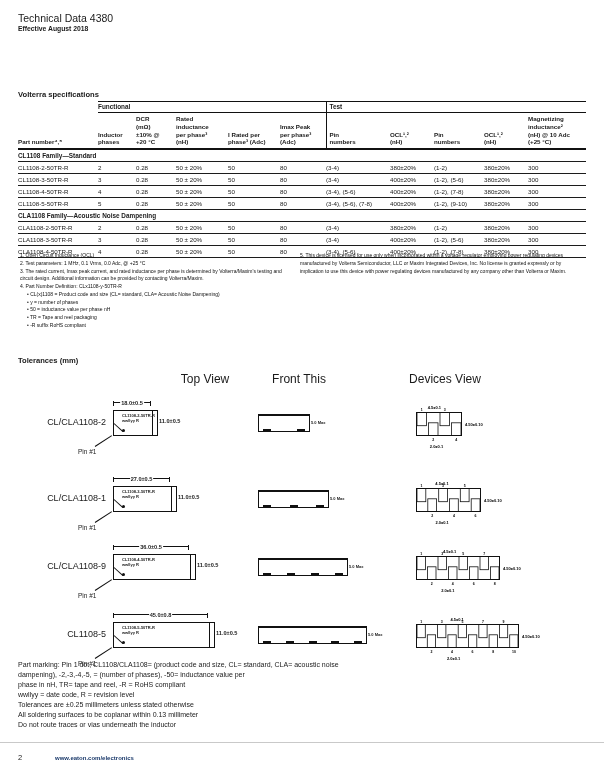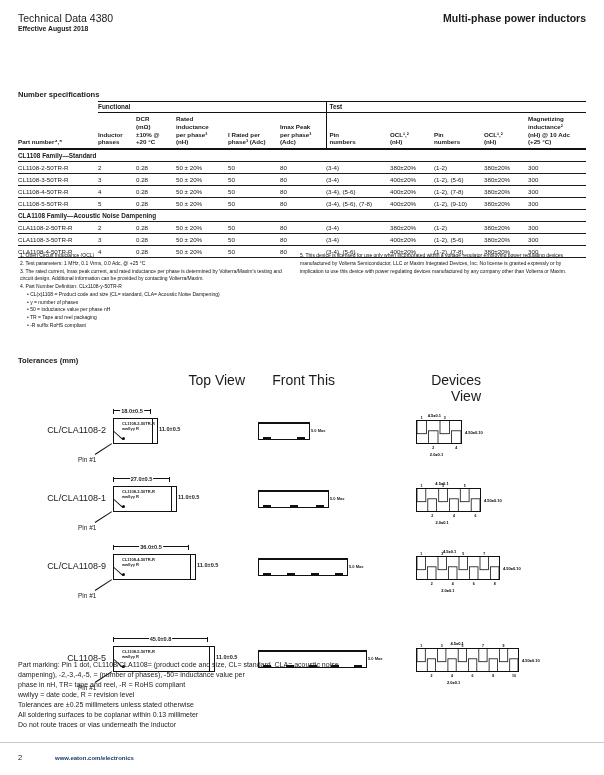--- a/index.html
+++ b/index.html
@@ -27,21 +27,21 @@
   table.spec td.family{font-weight:bold;font-size:6.4px;border-top:1.5px solid #111;}
 
   
   .fn{position:absolute;font-size:5px;line-height:1.55;color:#111;}
   #fn-left{top:252px;left:20px;width:272px;}
   #fn-right{top:252px;left:300px;width:282px;}
   #fn-left .bullet{padding-left:7px;}
   #fn-left div{white-space:pre-line;}
 
   
-  .view-h{position:absolute;top:372px;font-size:14px;text-align:right;}
+  .view-h{position:absolute;top:372px;font-size:12px;text-align:center;}
   .dim-row{position:absolute;left:0;width:604px;height:68px;}
   .dr-label{position:absolute;left:8px;width:98px;top:25px;text-align:right;font-size:9px;}
   .dimline{position:absolute;height:0;border-top:1px solid #111;}
   .dimline:before,.dimline:after{content:"";position:absolute;width:1px;height:5px;background:#111;top:-2.5px;}
   .dimline:before{left:0;} .dimline:after{right:0;}
   .dimline span{position:absolute;left:50%;top:0;transform:translate(-50%,-55%);background:#fff;
                 padding:0 1px;font-size:5.6px;font-weight:bold;white-space:nowrap;}
   .tv-box{position:absolute;height:24px;border:1px solid #111;background:#fff;}
   .tv-box .mark{font-size:4px;font-weight:bold;line-height:1.2;margin:3px 0 0 8px;white-space:nowrap;}
   .pin-dot{position:absolute;left:8px;bottom:3px;width:3px;height:3px;border-radius:50%;background:#111;}
@@ -68,25 +68,24 @@
 <body>
 
 <div class="page">
 
   <div class="hdr">
     <div class="hdr-left">
       <div class="t1">Technical Data 4380</div>
       <div class="t2">Effective August 2018</div>
     </div>
     <div class="hdr-right">
-      <div>Multi-phase power inductors</div>
     </div>
   </div>
 
-  <div class="sec-head" style="top:90px;">Number specifications</div>
+  <div class="sec-head" style="top:90px;">Volterra specifications</div>
 
   <table class="spec">
     <colgroup>
       <col style="width:80px">
         <col style="width:38px">
         <col style="width:40px">
         <col style="width:52px">
       <col style="width:52px">
         <col style="width:46px">
         <col style="width:64px">
@@ -246,21 +245,21 @@
       <div class="bullet">• -R suffix RoHS compliant</div>
     </div>
   <div class="fn" id="fn-right">5. This device is licensed for use only when incorporated within a voltage regulator employing power regulating devices manufactured by Volterra Semiconductor, LLC or Maxim Integrated Devices, Inc. No license is granted expressly or by implication to use this device with power regulating devices manufactured by any company other than Volterra or Maxim.</div>
 
   <div class="sec-head" style="top:356px;">Tolerances (mm)</div>
   <div class="view-h" style="left:165px;width:80px;">Top View</div>
   <div class="view-h" style="left:263px;width:72px;">Front This</div>
   <div class="view-h" style="left:409px;width:72px;">Devices View</div>
 
   <div id="dim-rows">
-  <div class="dim-row" style="top:400px">
+  <div class="dim-row" style="top:392px">
     <div class="dr-label">CL/CLA1108-2</div>
     <div class="dimline" style="left:113px;top:10px;width:38px">
       <span>18.0±0.5</span>
         </div>
     <div class="tv-box" style="left:113px;top:18px;width:38px">
       <div class="mark">CL1108-2-50TR-R<br>wwllyy R</div>
       <div class="chamfer"></div>
       <div class="pin-dot"></div>
     </div>
     <div class="hbrk" style="left:152px;top:18px"></div>
@@ -369,21 +368,21 @@
             <text x="36.8" y="28.5" font-size="3.5" text-anchor="middle">4</text>
             <text x="47.3" y="-1.5" font-size="3.5" text-anchor="middle">5</text>
             <text x="57.8" y="28.5" font-size="3.5" text-anchor="middle">6</text>
             <text x="68.3" y="-1.5" font-size="3.5" text-anchor="middle">7</text>
             <text x="78.8" y="28.5" font-size="3.5" text-anchor="middle">8</text>
           </g>
       <text x="89" y="22" font-size="4" font-weight="bold">4.50±0.10</text>
       <text x="27.2" y="44" font-size="4" font-weight="bold">2.0±0.1</text>
     </svg>
   </div>
-  <div class="dim-row" style="top:628px">
+  <div class="dim-row" style="top:604px">
     <div class="dr-label">CL1108-5</div>
     <div class="dimline" style="left:113px;top:10px;width:95px">
       <span>45.0±0.8</span>
         </div>
     <div class="tv-box" style="left:113px;top:18px;width:95px">
       <div class="mark">CL1108-5-50TR-R<br>wwllyy R</div>
       <div class="chamfer"></div>
       <div class="pin-dot"></div>
     </div>
     <div class="hbrk" style="left:209px;top:18px"></div>

